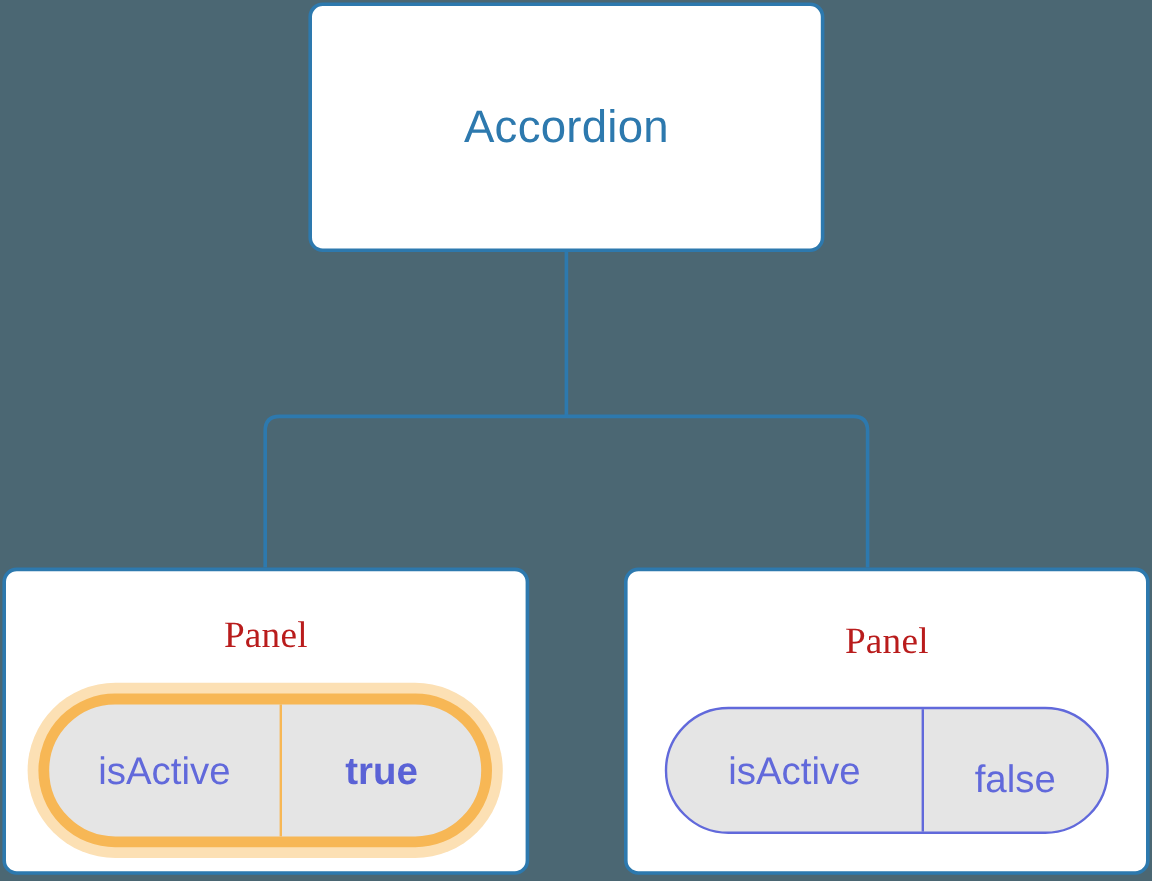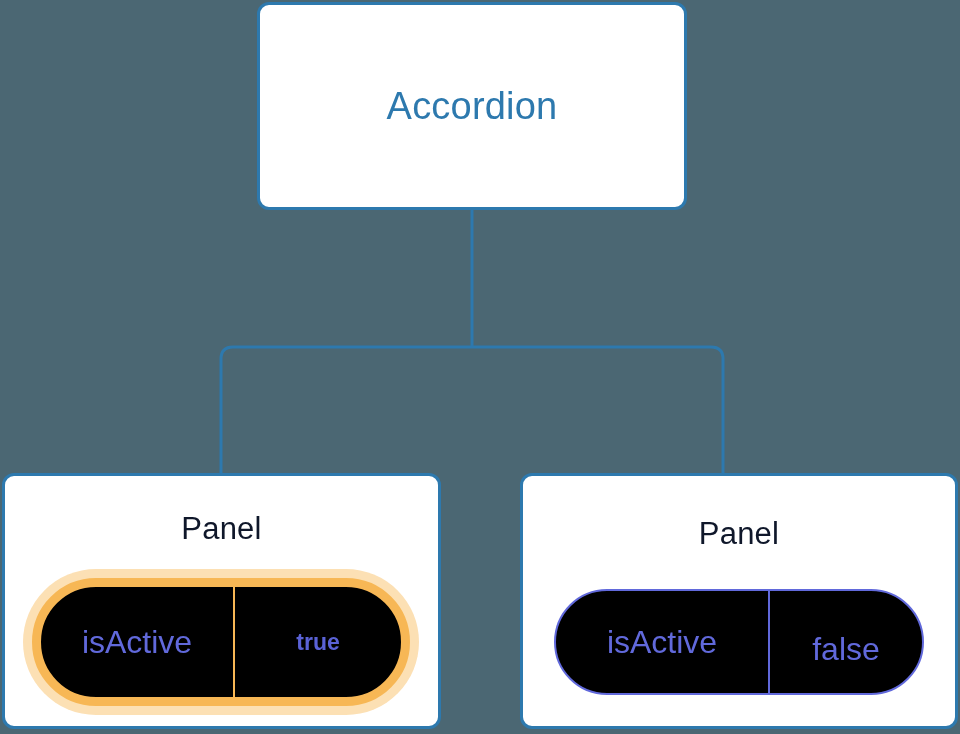--- a/index.html
+++ b/index.html
@@ -61,33 +61,34 @@
     box-sizing: border-box;
     overflow: hidden;
   }
   .node-panel.left  { left: 2px;   width: 439px; }
   .node-panel.right { left: 520px; width: 438px; }
 
   .node-panel .node-title {
     display: block;
     text-align: center;
     font-size: 31px;
-    color: #0f172a;
+    color: #b91c1c;
     margin-top: 35px;
     letter-spacing: 0.2px;
+    font-family: Liberation Serif, serif;
   }
   .node-panel.right .node-title { margin-top: 40px; }
 
   
   .pill {
     position: absolute;
     display: flex;
     align-items: stretch;
     box-sizing: border-box;
-    background: #000000;
+    background: #e5e5e5;
   }
 
   .pill .pill-key,
   .pill .pill-val {
     display: flex;
     align-items: center;
     justify-content: center;
     box-sizing: border-box;
   }
 
@@ -102,21 +103,21 @@
     box-shadow: 0 0 0 9px #fce0b4;
   }
   .pill-highlight .pill-key {
     width: 194px;
     border-right: 2px solid #f7b755;
     font-size: 32px;
     color: #6169db;
   }
   .pill-highlight .pill-val {
     flex: 1;
-    font-size: 23px;
+    font-size: 32px;
     font-weight: bold;
     color: #5a62d6;
   }
 
   
   .pill-plain {
     left: 554px;
     top: 589px;
     width: 370px;
     height: 106px;

